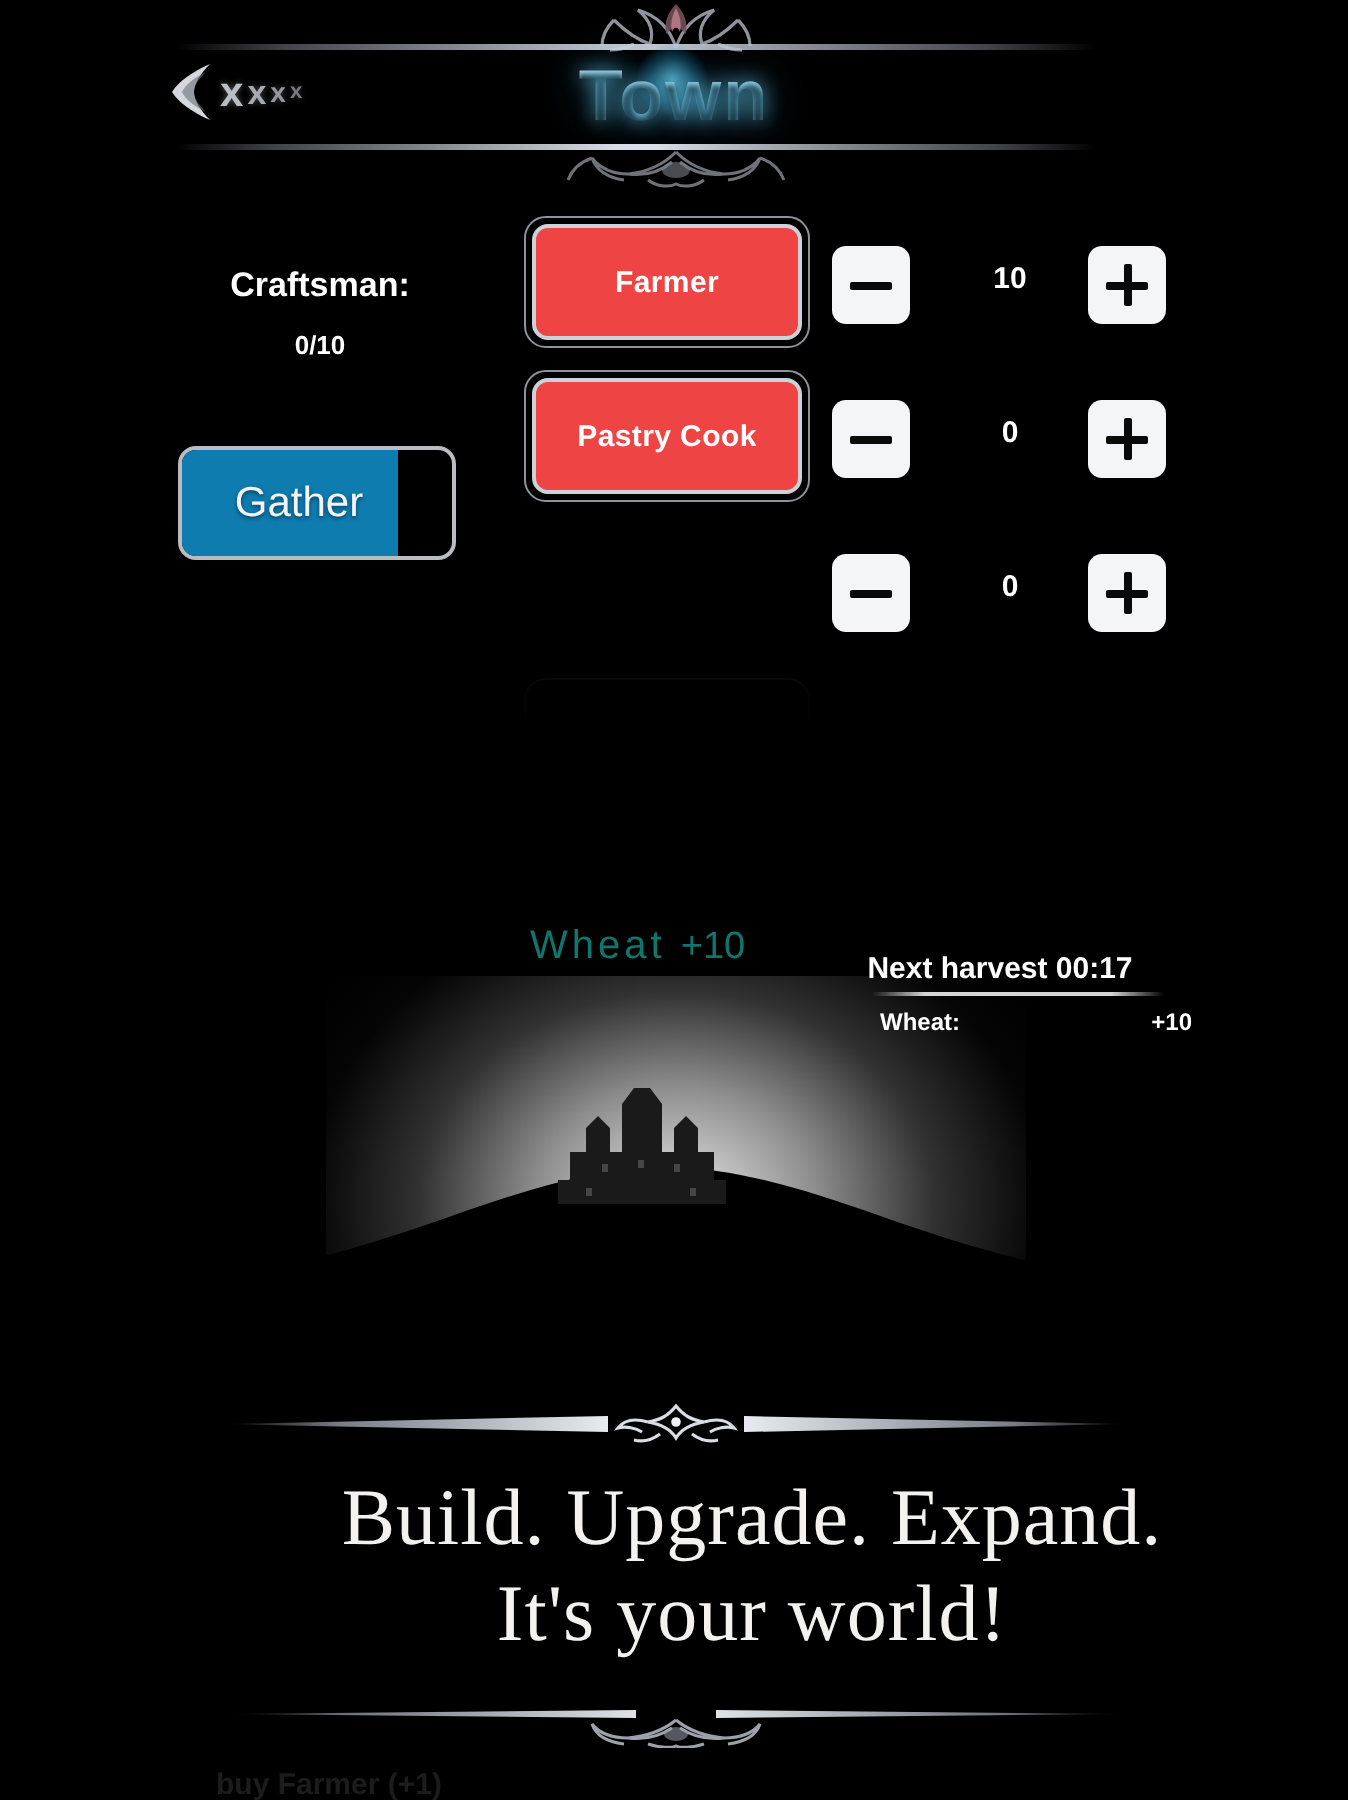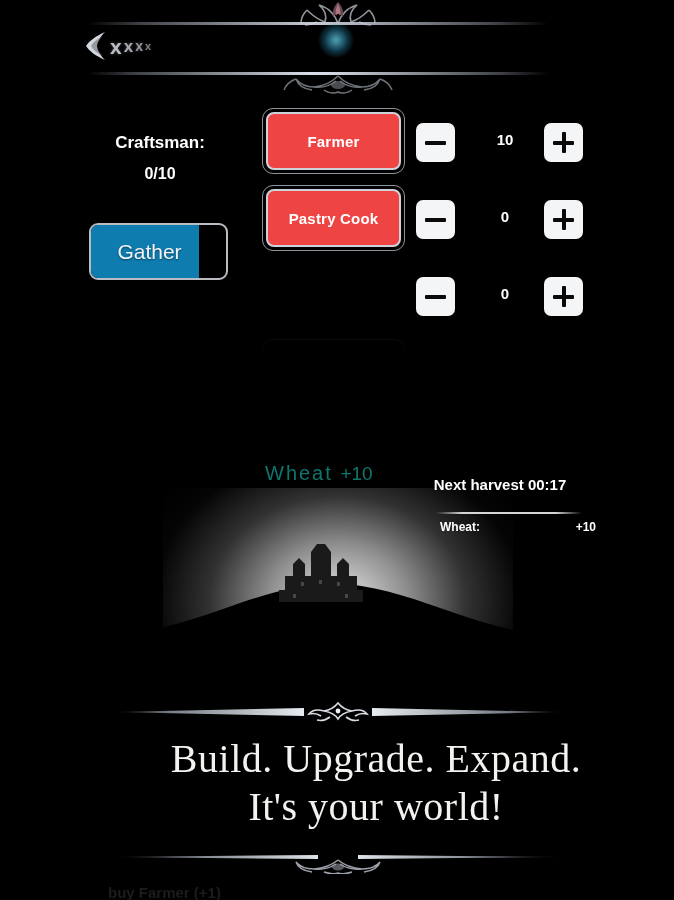--- a/index.html
+++ b/index.html
@@ -57,21 +57,21 @@
   .x1{font-size:21px;} .x2{font-size:17px;opacity:.9;}
   .x3{font-size:14px;opacity:.8;} .x4{font-size:11px;opacity:.65;}
 
   
   .craftsman-label{
     position:absolute;left:96px;top:133px;width:128px;text-align:center;
     font-size:17px;font-weight:700;color:#ffffff;
   }
   .craftsman-count{
     position:absolute;left:96px;top:165px;width:128px;text-align:center;
-    font-size:16px;font-weight:700;color:#ffffff;
+    font-size:13px;font-weight:700;color:#ffffff;
   }
   .gather-wrap{
     position:absolute;left:89px;top:223px;width:139px;height:57px;
     border:2px solid #b9bcc2;border-radius:9px;background:#000;
     box-sizing:border-box;overflow:hidden;
   }
   .gather-fill{
     position:absolute;left:0;top:0;height:100%;background:#0f7cb0;
   }
   .gather-label{
@@ -133,21 +133,21 @@
     position:absolute;left:265px;top:462px;
     font-size:20px;font-weight:400;color:#0f766e;letter-spacing:2px;
     text-shadow:0 1px 3px rgba(0,0,0,.9);
   }
   .float-gain .amt{letter-spacing:0;font-size:19px;}
 
   
   .harvest{position:absolute;left:400px;top:476px;width:200px;}
   .harvest-title{
     font-size:15px;font-weight:700;color:#fff;text-align:center;
-    padding-bottom:19px;
+    padding-bottom:3px;
   }
   .harvest-rule{
     width:146px;height:2px;margin:0 auto 6px 36px;
     background:linear-gradient(to right,rgba(255,255,255,0) 0%,rgba(235,235,235,.9) 18%,
       rgba(235,235,235,.9) 82%,rgba(255,255,255,0) 100%);
   }
   .harvest-line{
     display:flex;justify-content:space-between;padding:0 4px 0 40px;
     font-size:12px;font-weight:700;color:#fff;
   }
@@ -188,20 +188,21 @@
           <path d="M86 22 C90 24 94 25 98 25"></path>
         </g>
         <path d="M65 2 C61 6 59 11 60 17 C63 13 67 13 70 17 C71 11 69 6 65 2Z" fill="#7c5560" opacity="0.9"></path>
         <path d="M65 4 C63 8 62 12 63 16 C64 13 66 13 67 16 C68 12 67 8 65 4Z" fill="#c98b96" opacity="0.85"></path>
       </svg>
     </div>
 
     <div class="hdr-top-rule"></div>
 
     <div class="title-glow"></div>
+    <div class="title">Town</div>
 
     <div class="hdr-bot-rule"></div>
 
     <div class="hdr-flourish-bot">
       <svg viewBox="0 0 180 22" width="180" height="22">
         <g fill="none" stroke="#aeb4be" stroke-width="1.5" opacity="0.8">
           <path d="M90 2 C84 8 76 12 66 13 C74 14 82 12 88 7"></path>
           <path d="M90 2 C96 8 104 12 114 13 C106 14 98 12 92 7"></path>
           <path d="M66 13 C58 13 52 10 48 5 C50 11 56 15 64 16"></path>
           <path d="M114 13 C122 13 128 10 132 5 C130 11 124 15 116 16"></path>

